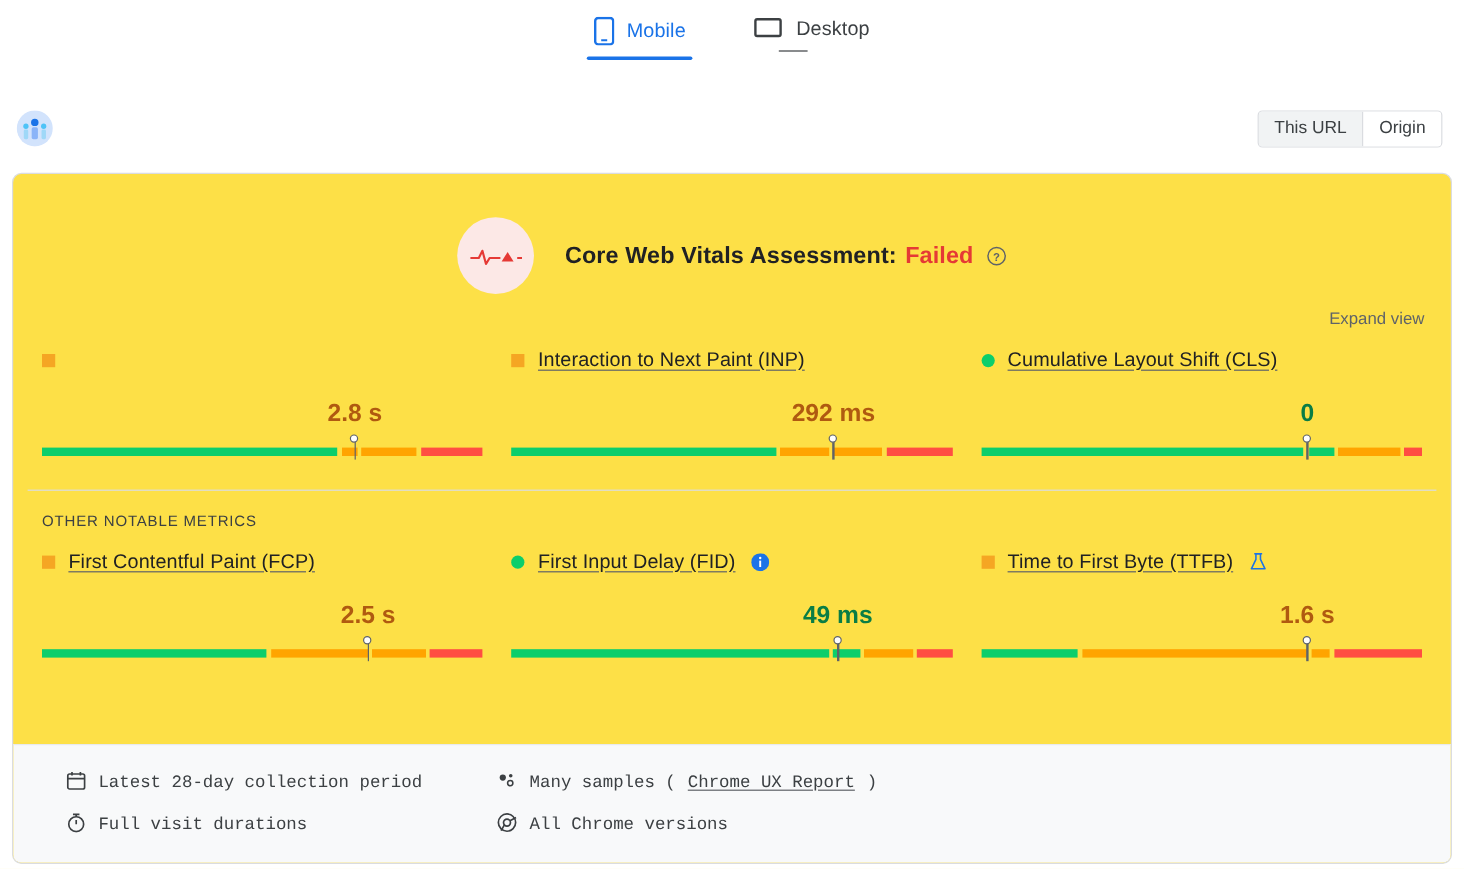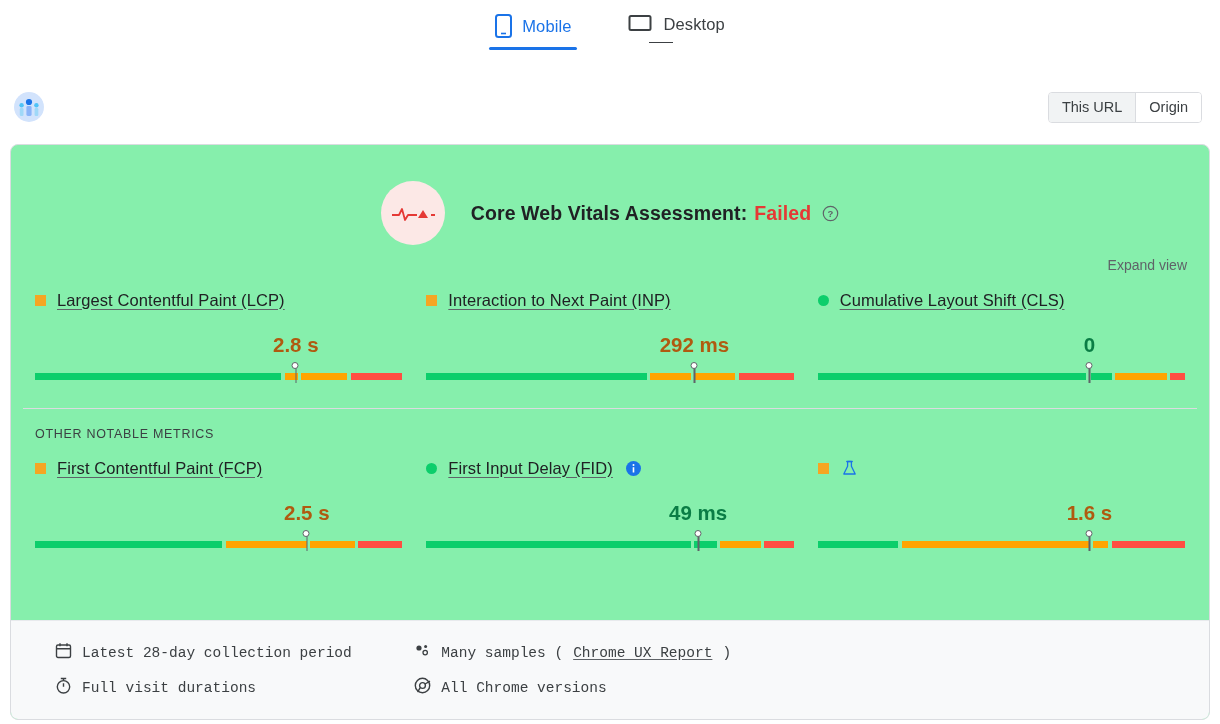--- a/index.html
+++ b/index.html
@@ -94,21 +94,21 @@
     font-size: 14.5px;
   }
   .scope-btn.selected { background: #f1f3f4; }
   .scope-btn + .scope-btn { border-left: 1px solid #dadce0; }
 
   
   .card {
     margin: 8px 10px 0 10px;
     border: 1px solid #dadce0;
     border-radius: 8px;
-    background: #86efac;
+    background: #fde047;
     height: 576px;
     display: flex;
     flex-direction: column;
     overflow: hidden;
   }
 
   .assessment {
     display: flex;
     align-items: center;
     justify-content: center;
@@ -341,21 +341,20 @@
     <span class="expand-view">Expand view</span>
   </div>
 
   <div class="metrics-grid">
 
     <div class="metric">
       <div class="metric-head">
         <span class="status-marker">
             <span class="sq"></span>
           </span>
-        <span class="metric-name">Largest Contentful Paint (LCP)</span>
       </div>
       <div class="metric-value-row">
         <span class="metric-value orange" style="left:71%">2.8 s</span>
       </div>
       <div class="bar-wrap">
         <div class="bar">
           <div class="seg green" style="width:67%"></div>
           <div class="seg gap" style="width:1%"></div>
           <div class="seg orange" style="width:3.5%"></div>
           <div class="seg gap" style="width:1%"></div>
@@ -489,20 +488,21 @@
             <span class="pin-head"></span>
         </div>
       </div>
     </div>
 
     <div class="metric">
       <div class="metric-head">
         <span class="status-marker">
             <span class="sq"></span>
           </span>
+        <span class="metric-name">Time to First Byte (TTFB)</span>
         <span class="badge-icon">
           <svg width="15" height="17" viewBox="0 0 15 17" fill="none">
             <path d="M5.6 1.5 L5.6 6.2 L1.8 14 L13.2 14 L9.4 6.2 L9.4 1.5 Z" stroke="#1a73e8" stroke-width="1.3" stroke-linejoin="round"></path>
             <line x1="4.2" y1="1.5" x2="10.8" y2="1.5" stroke="#1a73e8" stroke-width="1.3"></line>
           </svg>
         </span>
       </div>
       <div class="metric-value-row">
         <span class="metric-value orange" style="left:74%">1.6 s</span>
       </div>

